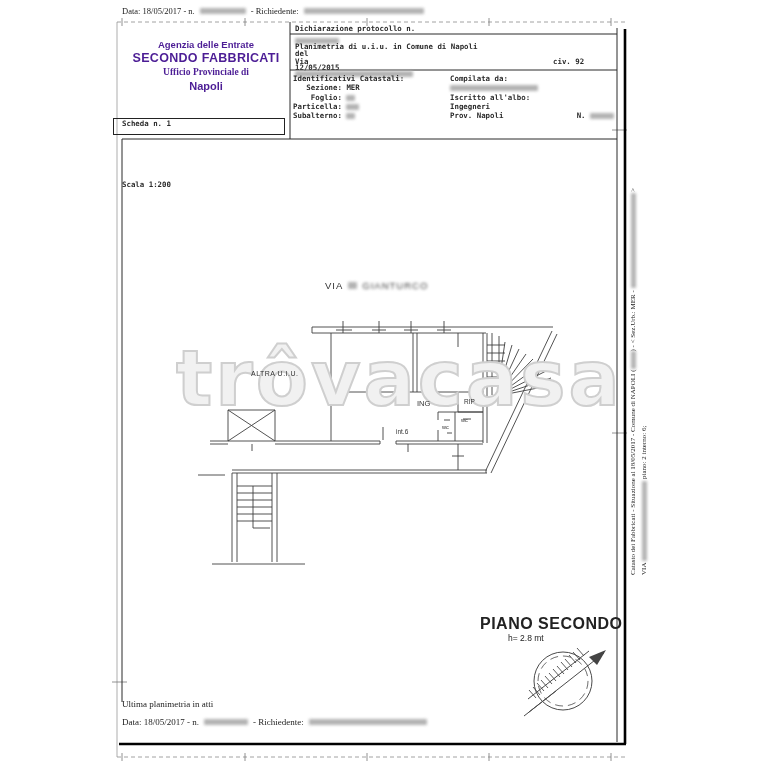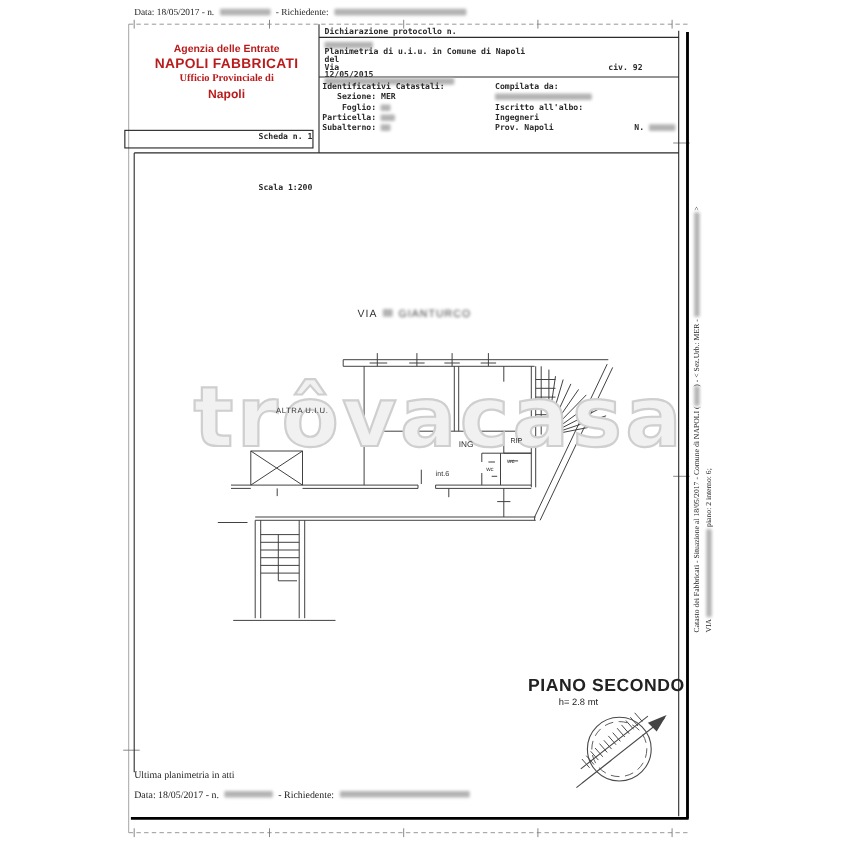--- a/index.html
+++ b/index.html
@@ -1,34 +1,34 @@
 <!DOCTYPE html>
 <html><head>
 <meta charset="utf-8">
 <style>
   html,body{margin:0;padding:0;background:#fff;width:768px;height:768px;overflow:hidden;}
   .abs{position:absolute;}
   .serif{font-family:"Liberation Serif",serif;color:#1d1d1d;}
   .mono{font-family:"DejaVu Sans Mono",monospace;font-weight:700;color:#2a2a2a;flex-direction:column;}
-  .sans{font-family:"Liberation Sans",sans-serif;color:#b91c1c;}
+  .sans{font-family:"Liberation Sans",sans-serif;color:#4c1d95;}
   .redact{display:inline-block;background:#b3b3b3;filter:blur(1.5px);height:6px;border-radius:1px;vertical-align:-1px;}
   .flexline{display:flex;align-items:baseline;gap:5px;white-space:nowrap;}
   .preline{white-space:pre;line-height:9.3px;font-size:7.4px;}
   .blurtext{filter:blur(1.6px);color:#3c3c3c;}
   #page{position:relative;width:768px;height:768px;background:#fff;}
   .watermark{font-family:"DejaVu Sans",sans-serif;font-weight:700;font-size:76px;letter-spacing:3px;
     color:#f1f1f1;-webkit-text-stroke:2px #cfcfcf;white-space:nowrap;}
   .vtext{transform:rotate(-90deg);transform-origin:0 0;white-space:nowrap;font-size:7px;}
   .agency{width:168px;text-align:center;font-weight:700;}
   .agency .l1{font-size:9.5px;line-height:13px;}
   .agency .l2{font-size:12.5px;line-height:15px;letter-spacing:.3px;}
   .agency .l3{font-size:9.5px;line-height:13px;font-family:Liberation Serif, serif;}
   .agency .l4{font-size:11px;line-height:14px;}
   .schedabox{left:113px;top:118px;width:162px;height:15px;border:1.5px solid #222;
-    display:flex;align-items:flex-end;gap:38px;padding-left:8px;font-size:7.4px;}
+    display:flex;align-items:flex-start;gap:52px;padding-left:8px;font-size:7.4px;}
 </style>
 </head>
 <body>
 
 <div id="page">
 
   <svg class="abs" style="left:0;top:0;" width="768" height="768" viewBox="0 0 768 768">
 
     <g>
       <path d="M117,22 V757" stroke="#8a8a8a" stroke-width="0.7" fill="none"></path>
@@ -93,21 +93,21 @@
 
   <div class="abs serif flexline" style="left:122px;top:6px;font-size:8.5px;">
     <span>Data: 18/05/2017 - n.</span>
     <span class="redact" style="width:46px;"></span>
     <span>- Richiedente:</span>
     <span class="redact" style="width:120px;"></span>
   </div>
 
   <div class="abs sans agency" style="left:122px;top:38px;">
     <div class="l1">Agenzia delle Entrate</div>
-    <div class="l2">NAPOLI FABBRICATI</div>
+    <div class="l2">SECONDO FABBRICATI</div>
     <div class="l3">Ufficio Provinciale di</div>
     <div class="l4">Napoli</div>
   </div>
 
   <div class="abs mono schedabox">
     <span>Scheda n. 1</span>
     <span>Scala 1:200</span>
   </div>
 
   <div class="abs mono flexline" style="left:295px;top:24px;font-size:7.4px;">

